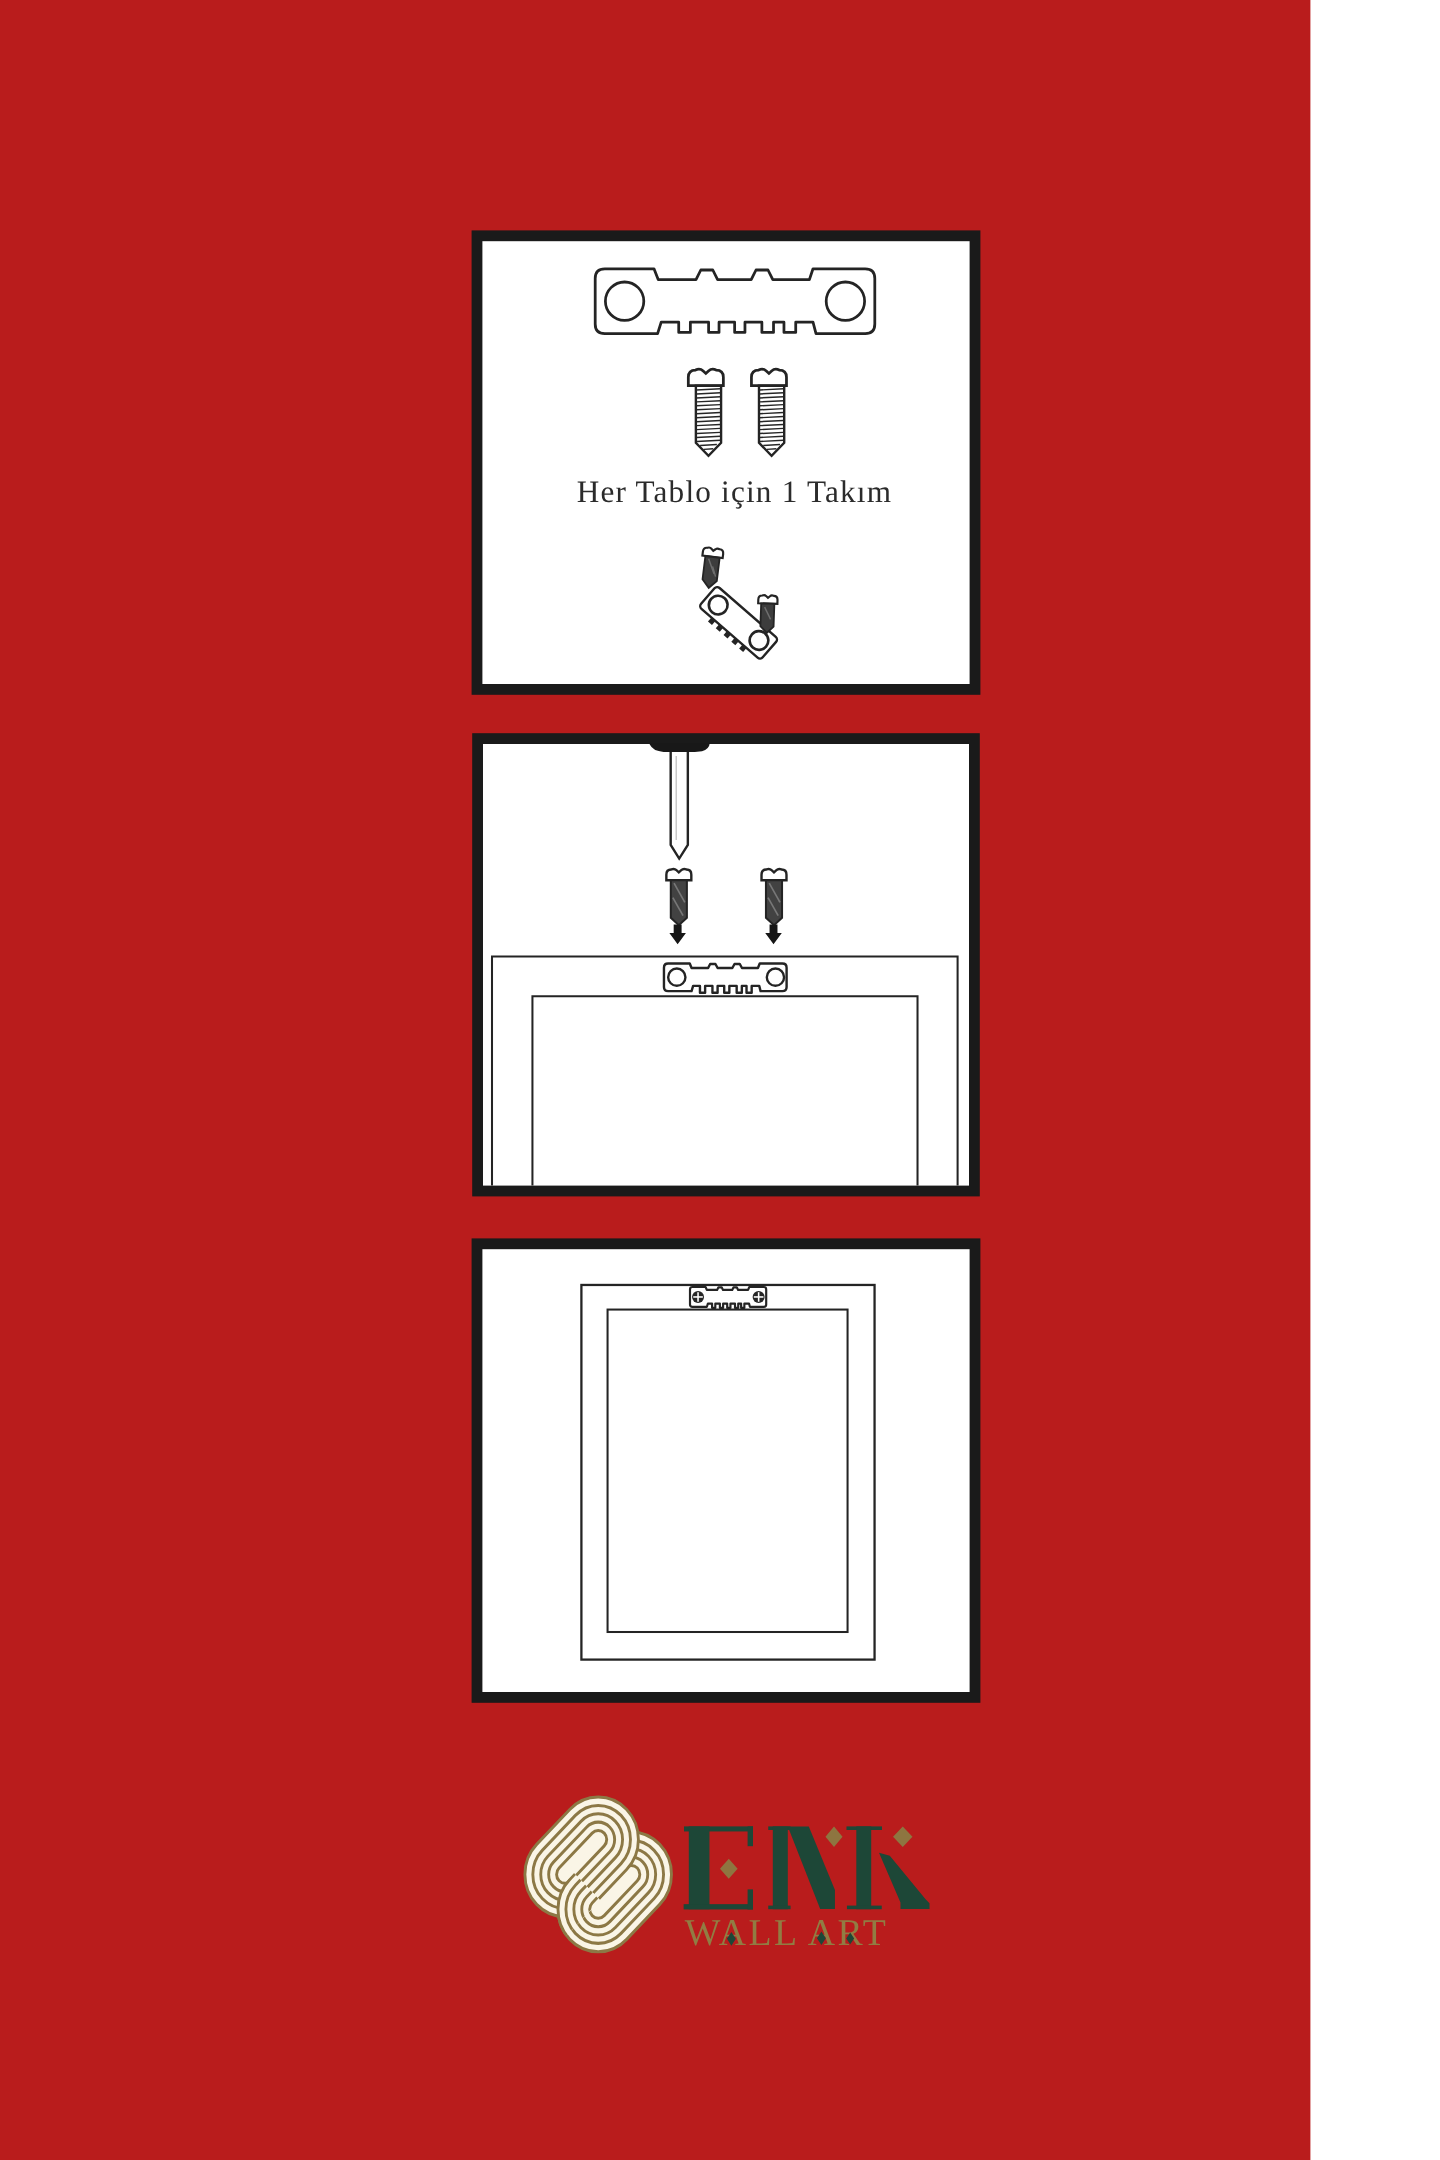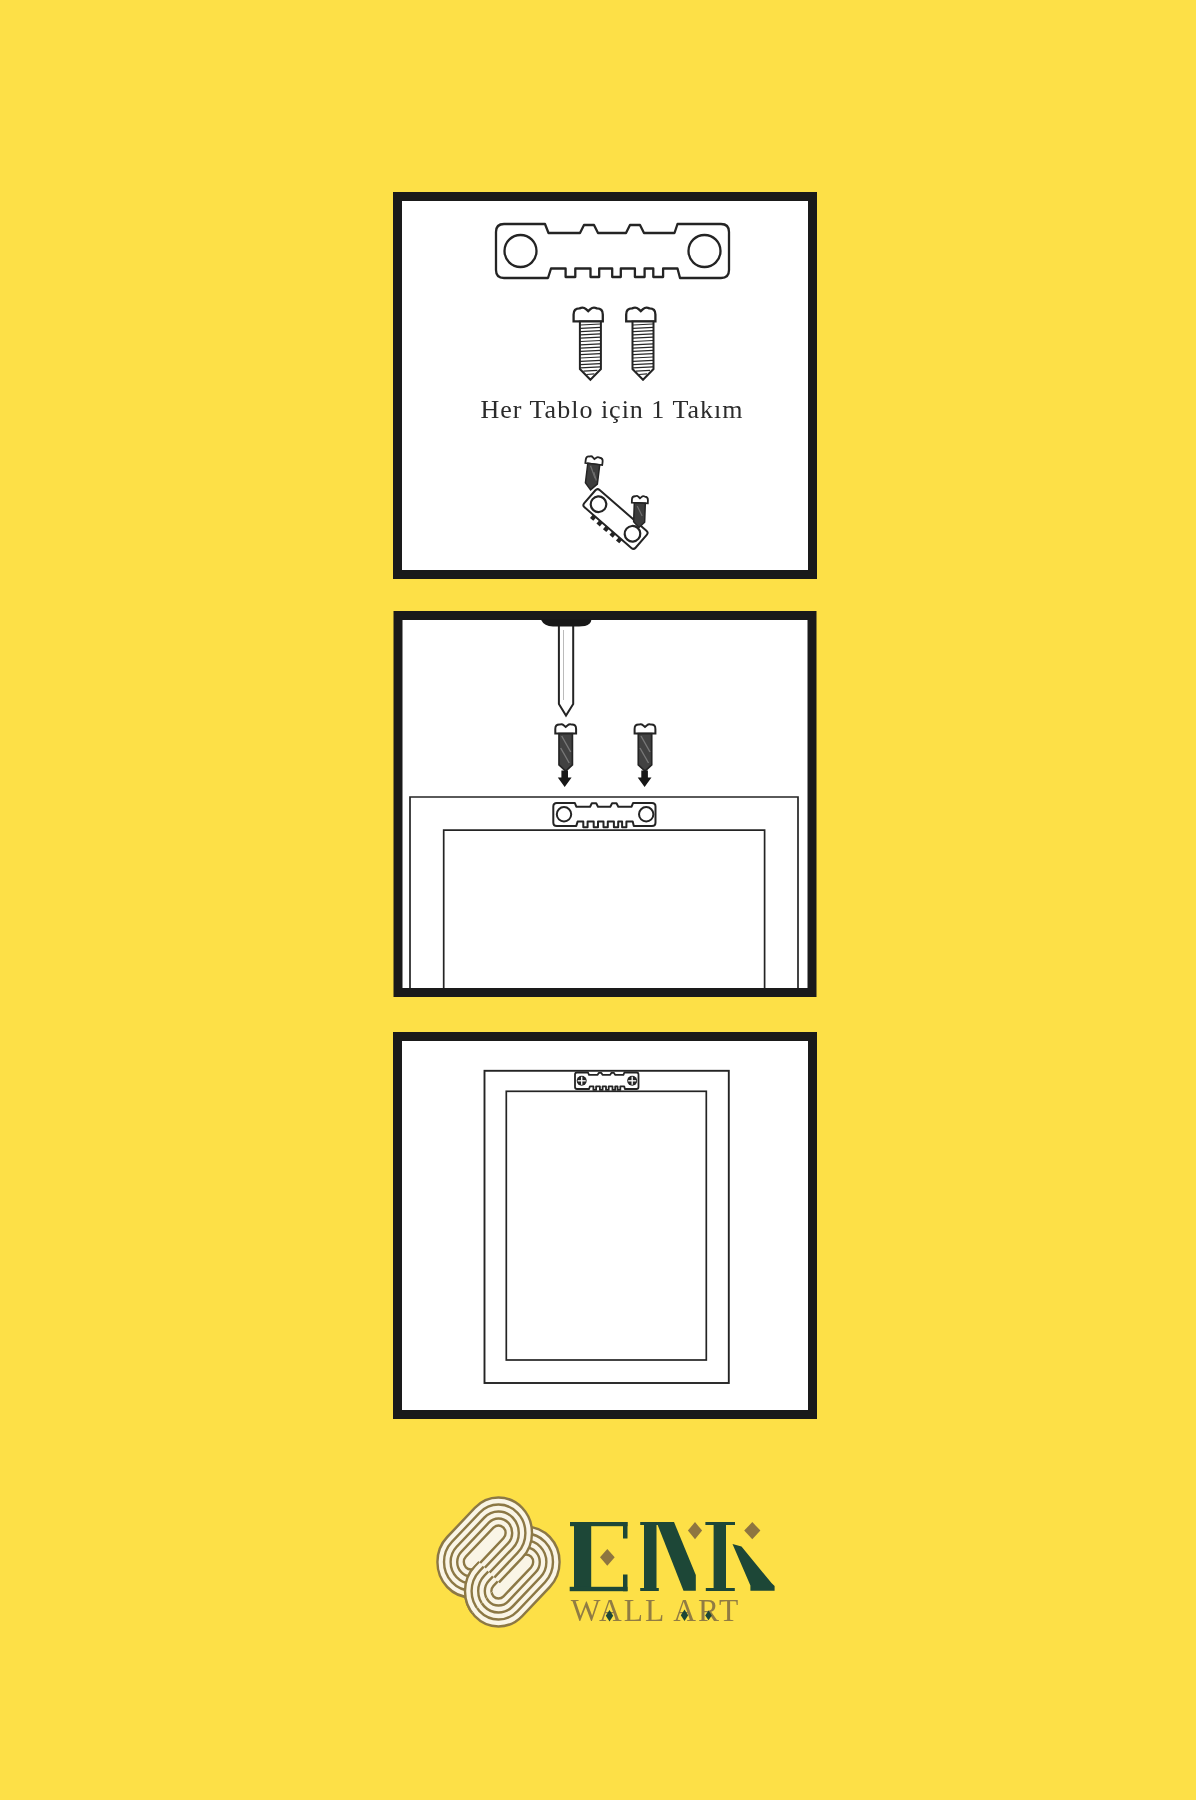--- a/index.html
+++ b/index.html
@@ -1,16 +1,16 @@
 <!DOCTYPE html>
 <html><head>
 <meta charset="utf-8">
 <style>
   html,body{margin:0;padding:0;background:#ffffff;}
-  #page{position:relative;width:1196px;height:1800px;background:#fde047;overflow:hidden;
+  #page{position:relative;width:1092px;height:1800px;background:#b91c1c;overflow:hidden;
         font-family:"Liberation Sans",sans-serif;}
   svg text{font-family:"Liberation Serif",serif;opacity:0.999;}
 </style>
 </head>
 <body>
 <div id="page">
 <svg width="1200" height="1800" viewBox="0 0 1200 1800">
 
 <rect x="397.5" y="196.5" width="415" height="378" fill="#ffffff" stroke="#1a1a1a" stroke-width="9"></rect>
 

